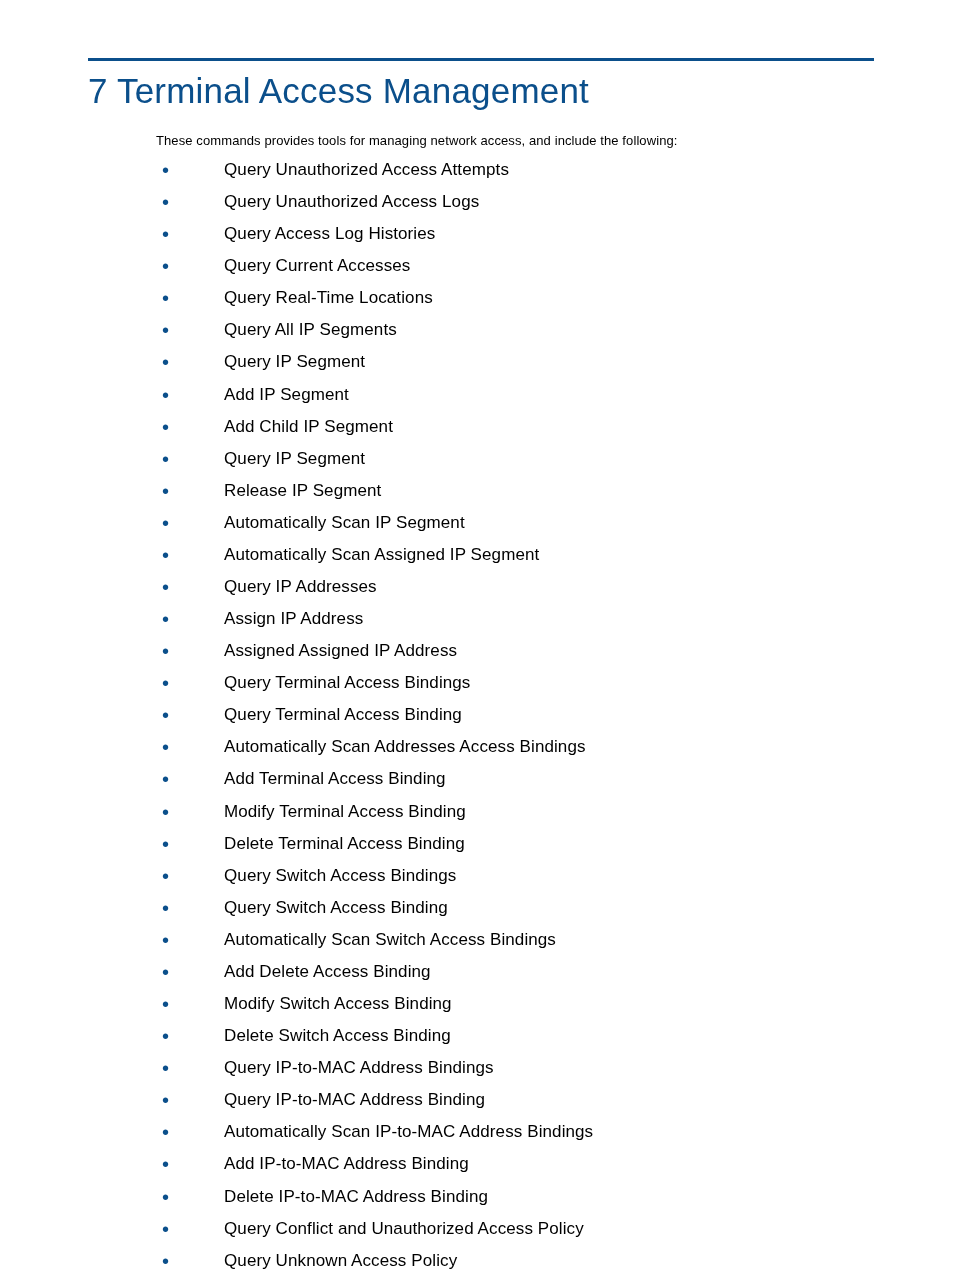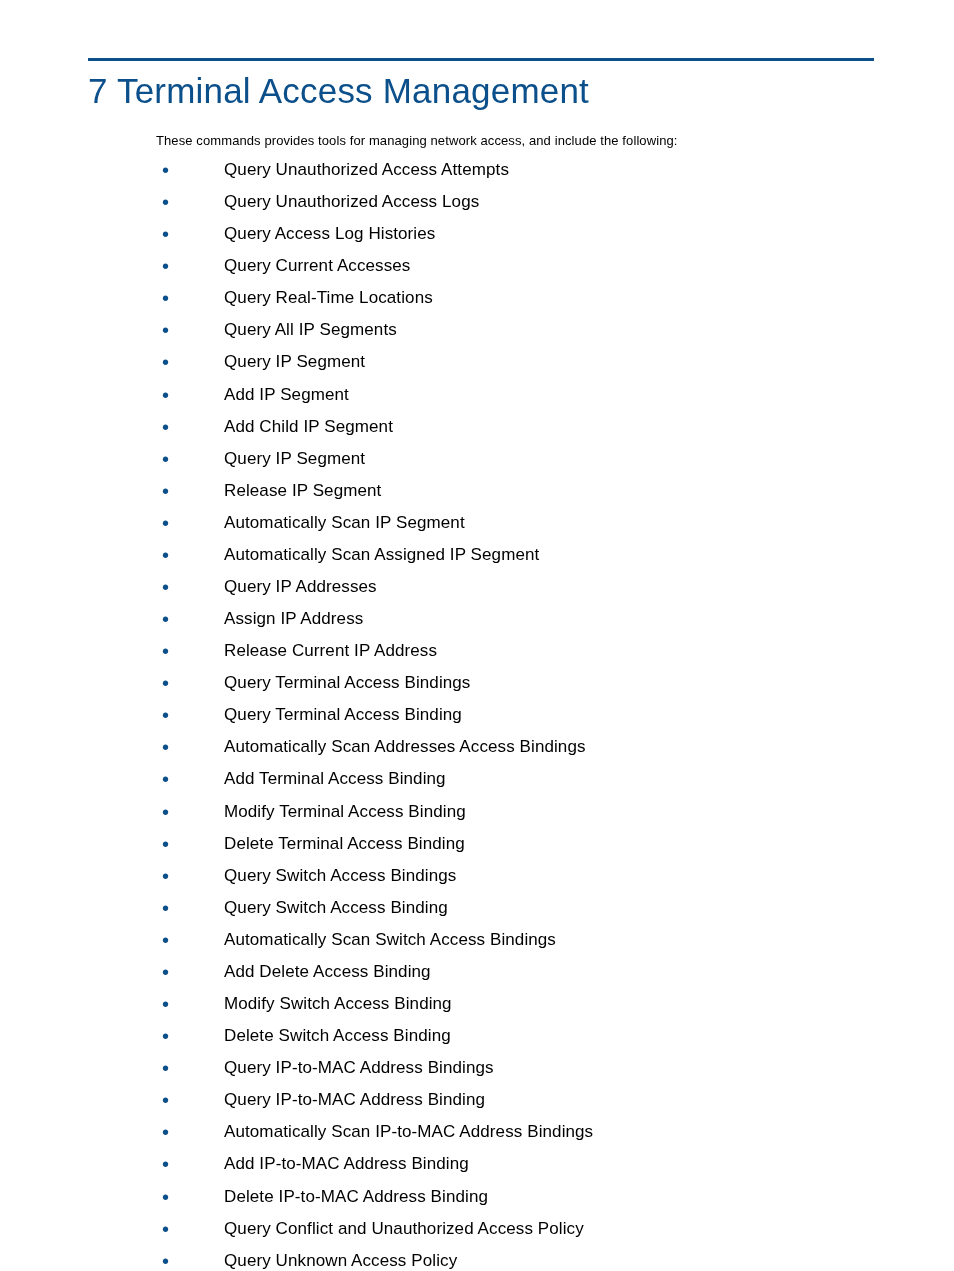--- a/index.html
+++ b/index.html
@@ -75,21 +75,21 @@
       <li>Query All IP Segments</li>
       <li>Query IP Segment</li>
       <li>Add IP Segment</li>
       <li>Add Child IP Segment</li>
       <li>Query IP Segment</li>
       <li>Release IP Segment</li>
       <li>Automatically Scan IP Segment</li>
       <li>Automatically Scan Assigned IP Segment</li>
       <li>Query IP Addresses</li>
       <li>Assign IP Address</li>
-      <li>Release Current IP Address</li>
+      <li>Assigned Assigned IP Address</li>
       <li>Query Terminal Access Bindings</li>
       <li>Query Terminal Access Binding</li>
       <li>Automatically Scan Addresses Access Bindings</li>
       <li>Add Terminal Access Binding</li>
       <li>Modify Terminal Access Binding</li>
       <li>Delete Terminal Access Binding</li>
       <li>Query Switch Access Bindings</li>
       <li>Query Switch Access Binding</li>
       <li>Automatically Scan Switch Access Bindings</li>
       <li>Add Delete Access Binding</li>

